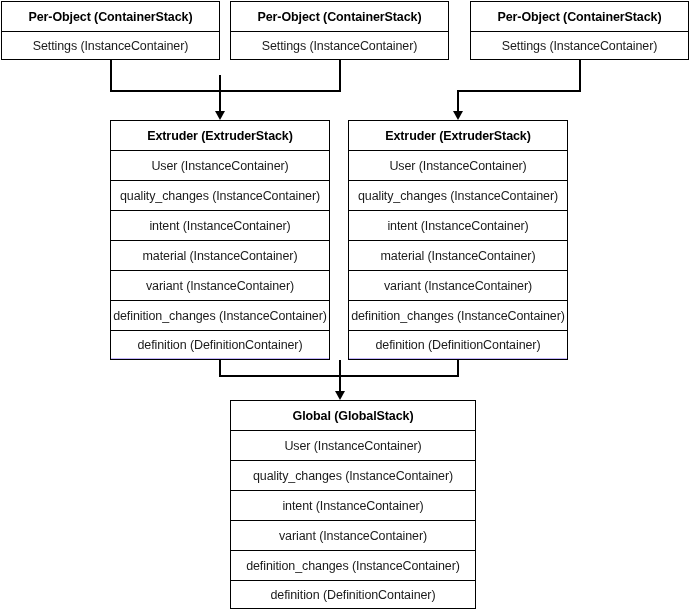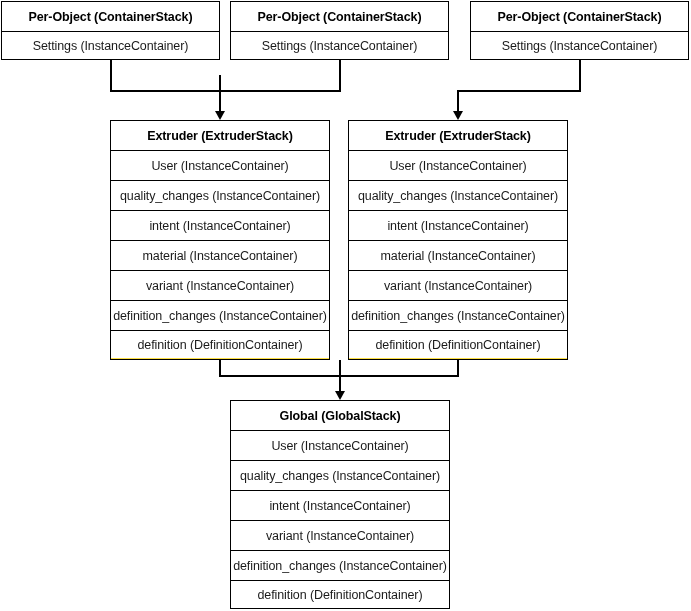--- a/index.html
+++ b/index.html
@@ -15,21 +15,21 @@
     position: relative;
     width: 691px;
     height: 611px;
     background: #ffffff;
     overflow: hidden;
   }
   .node {
     position: absolute;
     box-sizing: border-box;
     border: 1.6px solid #000000;
-    background: #fde047;
+    background: #c4b5fd;
     display: flex;
     flex-direction: column;
   }
   .row {
     box-sizing: border-box;
     flex: 0 0 auto;
     display: flex;
     align-items: center;
     justify-content: center;
     text-align: center;
@@ -126,21 +126,21 @@
     <div class="row item" style="height:30px;">definition_changes (InstanceContainer)</div>
     <div class="row item last" style="height:27px;">definition (DefinitionContainer)</div>
   </div>
 
   <div class="conn vline" style="left:219px; top:360px; height:16px;"></div>
   <div class="conn vline" style="left:457px; top:360px; height:16px;"></div>
   <div class="conn hline" style="left:219px; top:375px; width:240px;"></div>
   <div class="conn vline" style="left:339px; top:360px; height:34px;"></div>
   <div class="arrow" style="left:334.5px; top:391px;"></div>
 
-  <div class="node" style="left:230px; top:400px; width:220px; height:209px;">
+  <div class="node" style="left:230px; top:400px; width:246px; height:209px;">
     <div class="row header" style="height:30px;">Global (GlobalStack)</div>
     <div class="row item" style="height:30px;">User (InstanceContainer)</div>
     <div class="row item" style="height:30px;">quality_changes (InstanceContainer)</div>
     <div class="row item" style="height:30px;">intent (InstanceContainer)</div>
     <div class="row item" style="height:30px;">variant (InstanceContainer)</div>
     <div class="row item" style="height:30px;">definition_changes (InstanceContainer)</div>
     <div class="row item last" style="height:27px;">definition (DefinitionContainer)</div>
   </div>
 
 </div>

